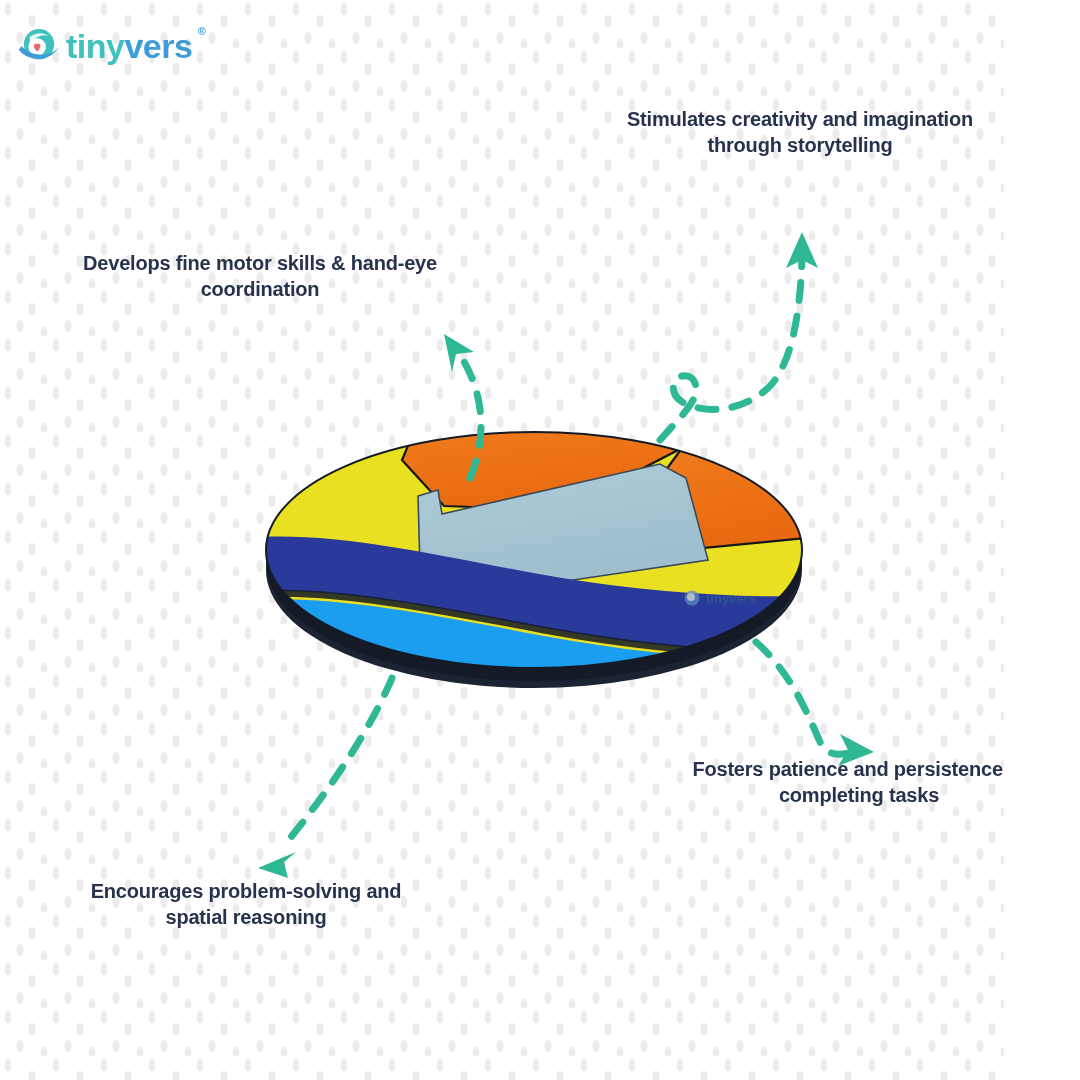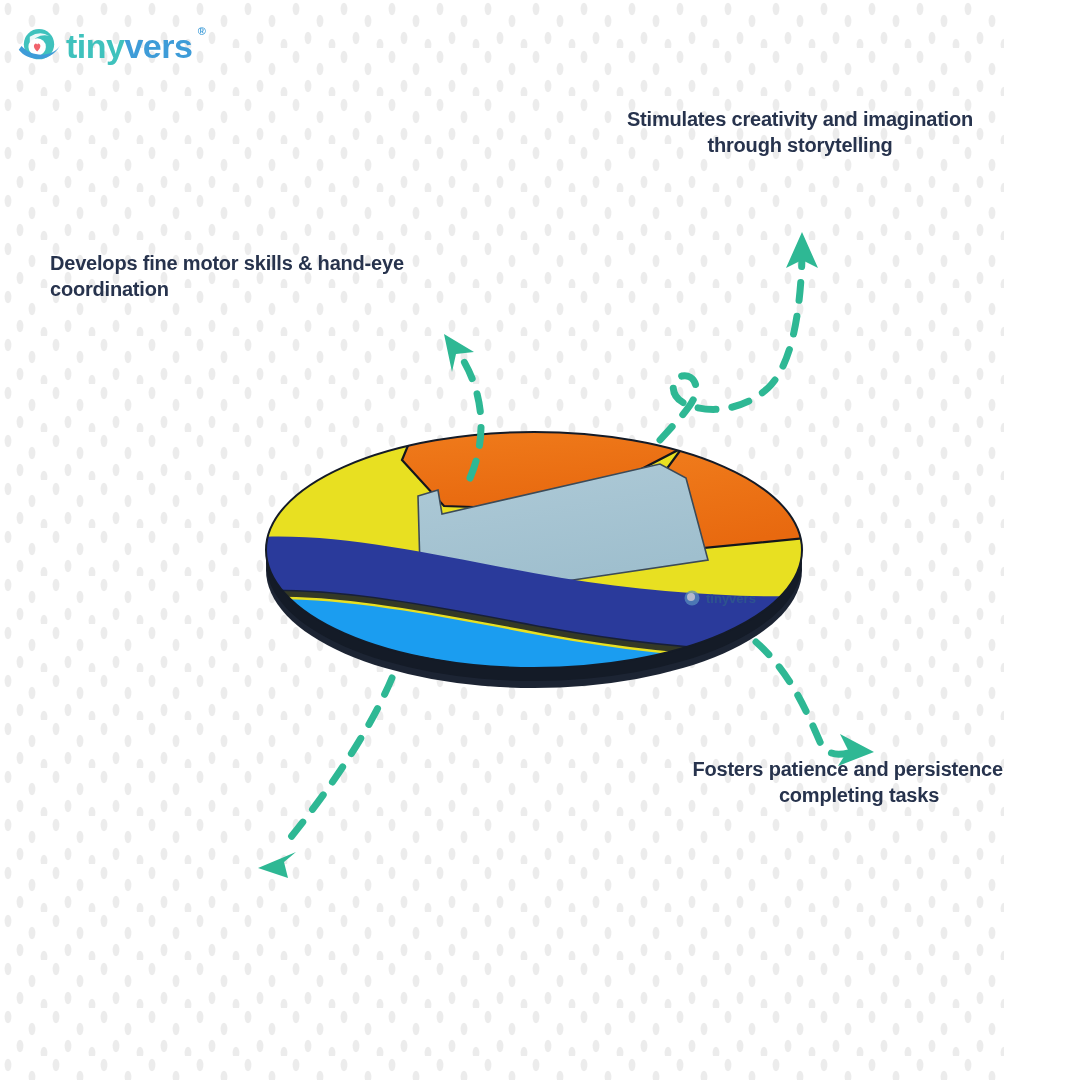--- a/index.html
+++ b/index.html
@@ -71,21 +71,21 @@
   .callout {
     position: absolute;
     z-index: 5;
     color: #27334d;
     font-weight: 700;
     font-size: 20px;
     line-height: 1.30;
     letter-spacing: -0.2px;
   }
   .callout.align-center { text-align: center; }
-  .callout.align-left   { text-align: left; }
+  .callout.align-left   { text-align: center; }
 
   #callout-creativity {
     left: 590px;
     top: 106px;
     width: 420px;
   }
   #callout-motor {
     left: 50px;
     top: 250px;
     width: 420px;
@@ -222,16 +222,17 @@
       <path d="M 802 232 L 818 268 L 802 260 L 786 268 Z"></path>
       <path d="M 258 868 L 296 852 L 284 862 L 288 878 Z"></path>
       <path d="M 874 752 L 840 734 L 848 750 L 838 766 Z"></path>
     </g>
   </svg>
 
   <div class="callout align-center" id="callout-creativity">Stimulates creativity and imagination through storytelling</div>
 
   <div class="callout align-left" id="callout-motor">Develops fine motor skills &amp; hand-eye coordination</div>
 
+  <div class="callout align-center" id="callout-problem">Encourages problem-solving and spatial reasoning</div>
 
   <div class="callout align-center" id="callout-patience">Fosters patience and persistence in completing tasks</div>
 
 </div>
 
 </body></html>

